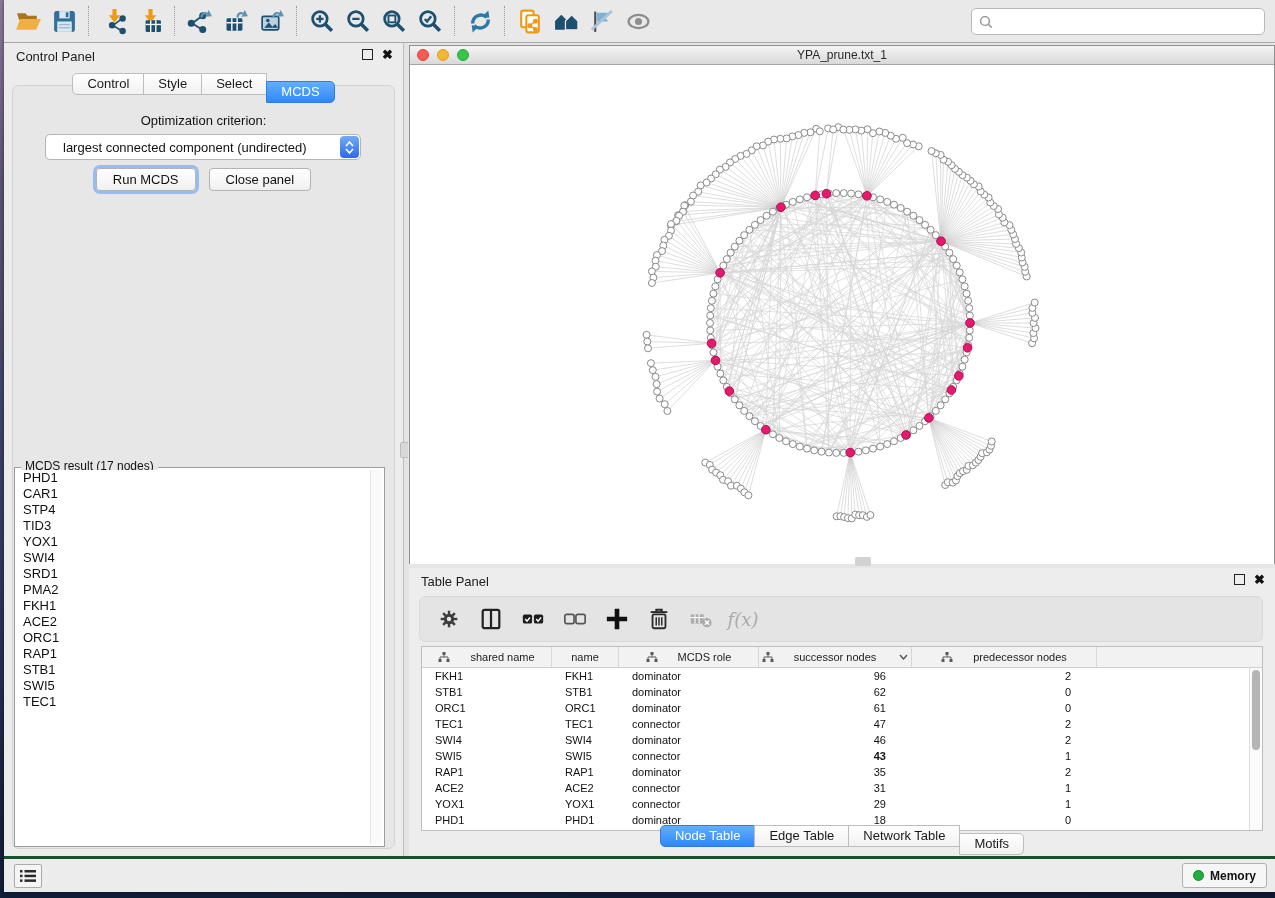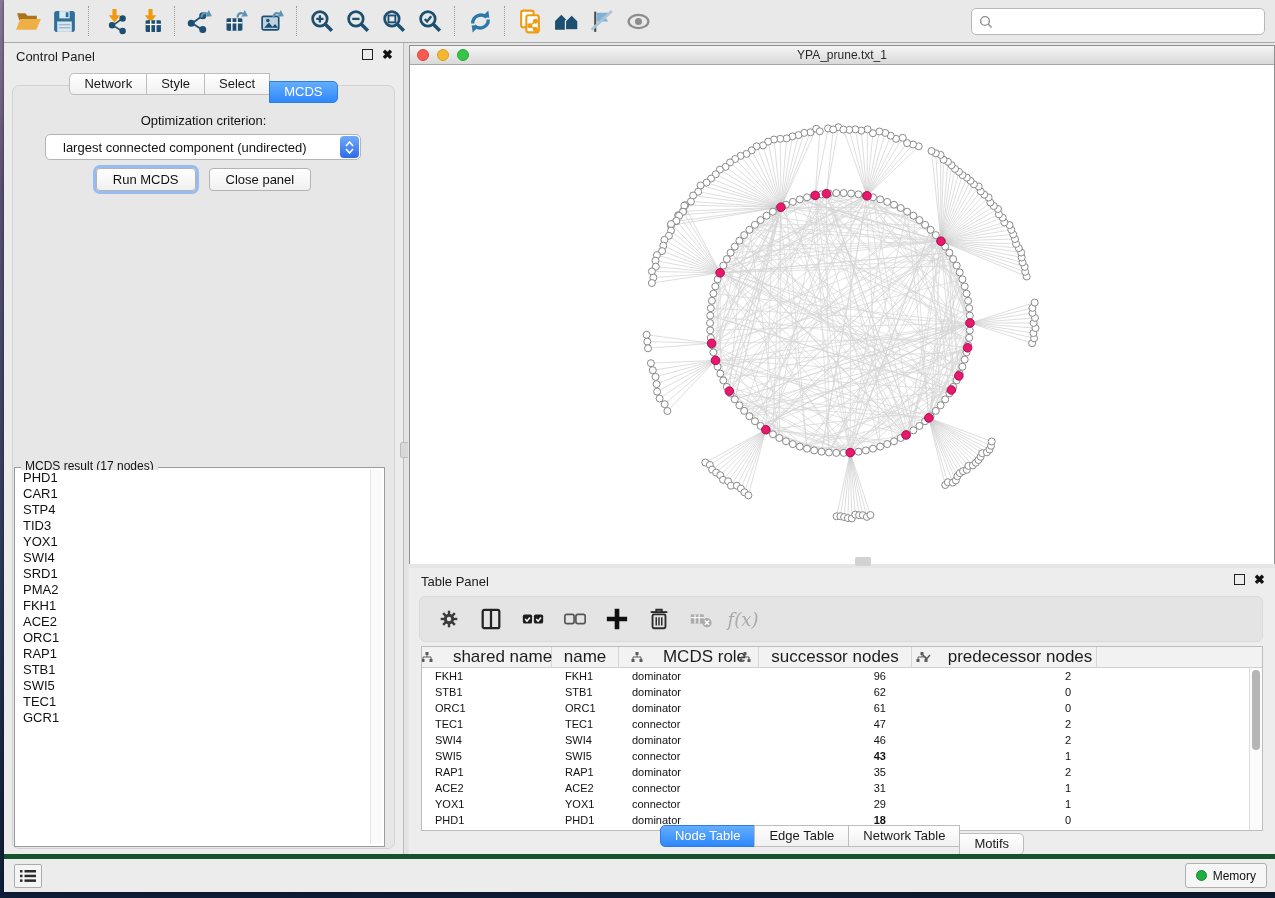--- a/index.html
+++ b/index.html
@@ -57,31 +57,31 @@
   .hsplit{position:absolute;left:1px;right:0;top:521px;height:4px;background:#e6e6e6;cursor:row-resize;}
   .hsplit .grip{position:absolute;left:446px;top:-7px;width:16px;height:9px;background:#d2d2d2;border-radius:2px;}
   
   .tpanel{position:absolute;left:1px;right:0;top:525px;bottom:0;background:#ededed;}
   .tp-toolbar{position:absolute;left:10px;right:12px;top:28px;height:44px;background:#e4e4e4;border:1px solid #dadada;border-radius:6px;display:flex;align-items:center;padding-left:10px;gap:4px;}
   .tpt-btn{width:38px;height:36px;display:flex;align-items:center;justify-content:center;cursor:pointer;}
   .tpt-btn.disabled{cursor:default;}
   .fx{font-family:"DejaVu Serif",serif;font-style:italic;font-size:18px;color:#a9a9a9;}
   .dtable{position:absolute;left:12px;right:12px;top:78px;bottom:28px;background:#fff;border:1px solid #bdbdbd;overflow:hidden;}
   .thead{display:flex;height:20px;background:#f2f2f2;border-bottom:1px solid #cfcfcf;}
-  .th{display:flex;align-items:center;justify-content:center;gap:20px;font-size:17px;color:#1d1d1d;border-right:1px solid #d6d6d6;box-sizing:border-box;cursor:pointer;position:relative;}
+  .th{display:flex;align-items:center;justify-content:center;gap:20px;font-size:11px;color:#1d1d1d;border-right:1px solid #d6d6d6;box-sizing:border-box;cursor:pointer;position:relative;}
   .th .thlab{white-space:nowrap;}
   .trow{display:flex;height:16px;align-items:center;cursor:default;}
   .td{font-size:11px;color:#111;box-sizing:border-box;white-space:nowrap;overflow:hidden;}
   .td.left{padding-left:13px;text-align:left;}
   .td.num{text-align:right;padding-right:26px;}
   .tscroll{position:absolute;top:21px;bottom:0;right:0;width:12px;background:#fbfbfb;border-left:1px solid #ddd;}
   .tthumb{position:absolute;left:1.5px;top:2px;width:8px;height:80px;background:#b5b5b5;border-radius:4px;cursor:pointer;}
   .tp-tabs{position:absolute;left:0;right:0;bottom:4px;display:flex;justify-content:center;}
   
-  .statusbar{position:absolute;left:0;right:0;bottom:0;height:33px;background:#ececec;border-top:5px solid #14532d;}
+  .statusbar{position:absolute;left:0;right:0;bottom:0;height:33px;background:#ececec;border-top:3px solid #14532d;font-weight:bold;}
   .sb-left-btn{position:absolute;left:10px;top:5px;width:26px;height:22px;background:#f5f5f5;border:1px solid #ababab;border-radius:2px;display:flex;align-items:center;justify-content:center;cursor:pointer;}
   .mem-btn{position:absolute;right:8px;top:4px;height:23px;padding:0 10px;background:#f6f6f6;border:1px solid #b0b0b0;border-radius:3px;display:flex;align-items:center;gap:6px;font-size:12px;color:#111;cursor:pointer;}
   .mem-dot{width:11px;height:11px;border-radius:50%;background:#1fae3f;border:1px solid #148a2f;box-sizing:border-box;}
 </style>
 </head>
 <body>
 
 <div class="app">
 
   <div class="toolbar">
@@ -247,21 +247,21 @@
   </div>
 
   <div class="cpanel">
     <div class="panel-title">Control Panel</div>
     <div class="win-ctrls">
       <span class="float-ico"></span>
       <span class="close-ico">✖</span>
     </div>
     <div class="cp-inner"></div>
     <div class="tabrow" id="cp-tabs">
-        <span class="tab">Network</span>
+        <span class="tab">Control</span>
         <span class="tab">Style</span>
         <span class="tab">Select</span>
         <span class="tab active">MCDS</span>
       </div>
     <div class="crit-label">Optimization criterion:</div>
     <div class="dropdown">
       <span class="dd-text">largest connected component (undirected)</span>
       <span class="dd-stepper">
         <svg width="9" height="6" viewBox="0 0 9 6">
             <path d="M1 5 L4.5 1 L8 5" fill="none" stroke="#fff" stroke-width="1.6"></path>
@@ -286,21 +286,20 @@
           <div class="gb-item">SWI4</div>
           <div class="gb-item">SRD1</div>
           <div class="gb-item">PMA2</div>
           <div class="gb-item">FKH1</div>
           <div class="gb-item">ACE2</div>
           <div class="gb-item">ORC1</div>
           <div class="gb-item">RAP1</div>
           <div class="gb-item">STB1</div>
           <div class="gb-item">SWI5</div>
           <div class="gb-item">TEC1</div>
-          <div class="gb-item">GCR1</div>
         </div>
       <div class="gb-scroll"></div>
     </div>
   </div>
 
   <div class="vsplit">
       <div class="grip"></div>
     </div>
 
   <div class="netarea">
@@ -1277,21 +1276,21 @@
               <div class="td left" style="width: 130px;">YOX1</div>
               <div class="td left" style="width: 67px;">YOX1</div>
               <div class="td left" style="width: 140px;">connector</div>
               <div class="td num" style="width: 153px;">29</div>
               <div class="td num" style="width: 185px;">1</div>
             </div>
             <div class="trow">
               <div class="td left" style="width: 130px;">PHD1</div>
               <div class="td left" style="width: 67px;">PHD1</div>
               <div class="td left" style="width: 140px;">dominator</div>
-              <div class="td num" style="width: 153px; font-weight: bold;">18</div>
+              <div class="td num" style="width: 153px;">18</div>
               <div class="td num" style="width: 185px;">0</div>
             </div>
           </div>
         <div class="tscroll">
             <div class="tthumb"></div>
           </div>
       </div>
       <div class="tp-tabs" id="tp-tabs">
           <span class="tab active">Node Table</span>
           <span class="tab">Edge Table</span>

